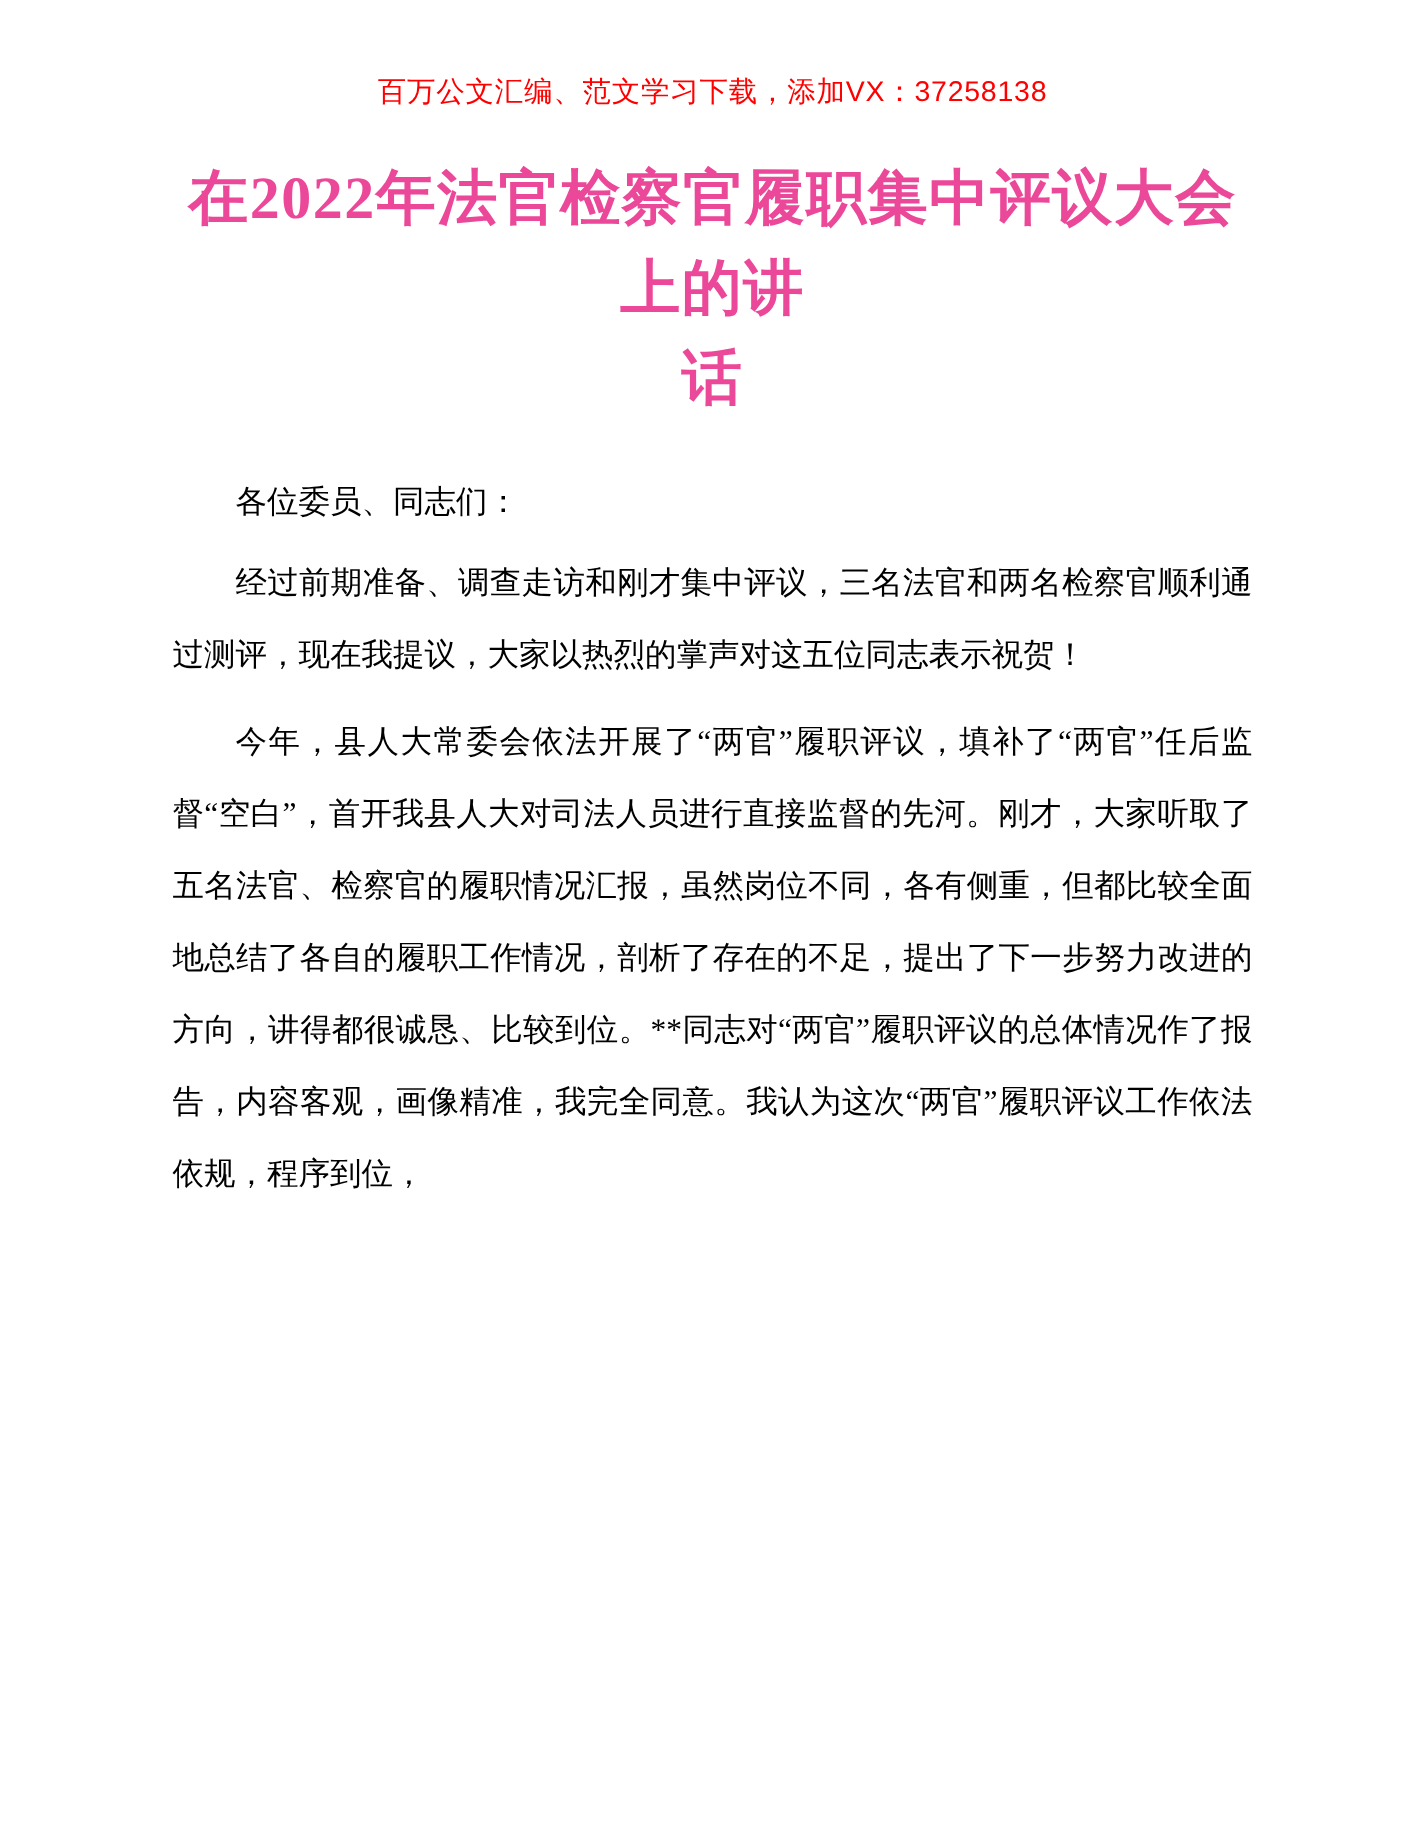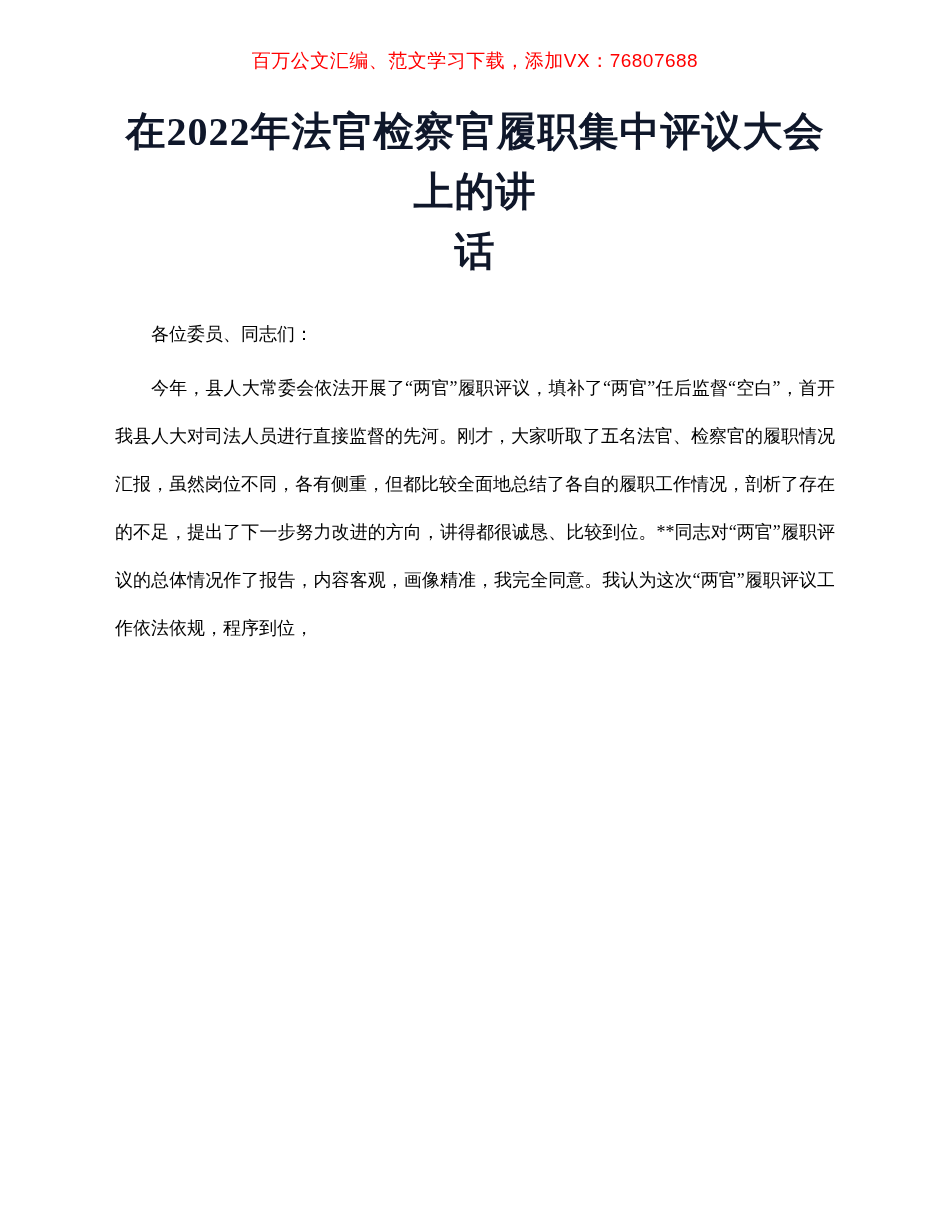--- a/index.html
+++ b/index.html
@@ -26,50 +26,51 @@
       letter-spacing: 0.5px;
       margin-bottom: 28px;
       font-family: "Liberation Sans", sans-serif;
     }
 
     .doc-title {
       text-align: center;
       font-size: 40px;
       font-weight: 700;
       line-height: 1.5;
-      color: #0f172a;
+      color: #ec4899;
       margin-bottom: 28px;
       font-family: "Liberation Serif", serif;
       letter-spacing: 1px;
     }
 
     .doc-body p {
-      font-size: 18px;
+      font-size: 21px;
       line-height: 48px;
       text-align: justify;
       text-indent: 2em;
       color: #000000;
       margin-bottom: 10px;
       font-family: "Liberation Serif", serif;
     }
 
     .doc-body p.salutation {
       margin-bottom: 6px;
     }
   </style>
 </head>
 <body>
 
 <div class="page">
 
-  <div class="notice">百万公文汇编、范文学习下载，添加VX：76807688</div>
+  <div class="notice">百万公文汇编、范文学习下载，添加VX：37258138</div>
 
   <div class="doc-title">
     <span>在2022年法官检察官履职集中评议大会上的讲</span><br>
     <span>话</span>
   </div>
 
   <div class="doc-body">
     <p class="salutation">各位委员、同志们：</p>
+    <p>经过前期准备、调查走访和刚才集中评议，三名法官和两名检察官顺利通过测评，现在我提议，大家以热烈的掌声对这五位同志表示祝贺！</p>
     <p>今年，县人大常委会依法开展了“两官”履职评议，填补了“两官”任后监督“空白”，首开我县人大对司法人员进行直接监督的先河。刚才，大家听取了五名法官、检察官的履职情况汇报，虽然岗位不同，各有侧重，但都比较全面地总结了各自的履职工作情况，剖析了存在的不足，提出了下一步努力改进的方向，讲得都很诚恳、比较到位。**同志对“两官”履职评议的总体情况作了报告，内容客观，画像精准，我完全同意。我认为这次“两官”履职评议工作依法依规，程序到位，</p>
   </div>
 
 </div>
 
 </body></html>

